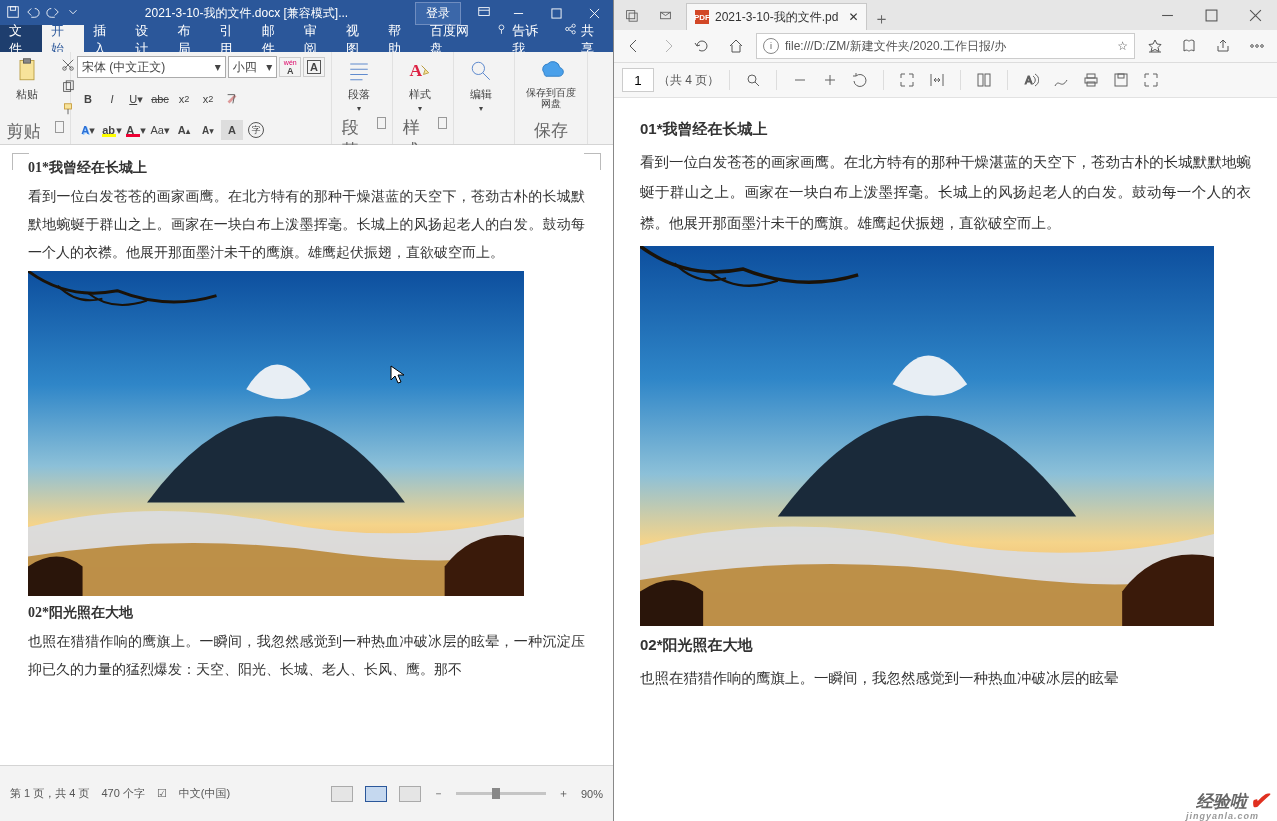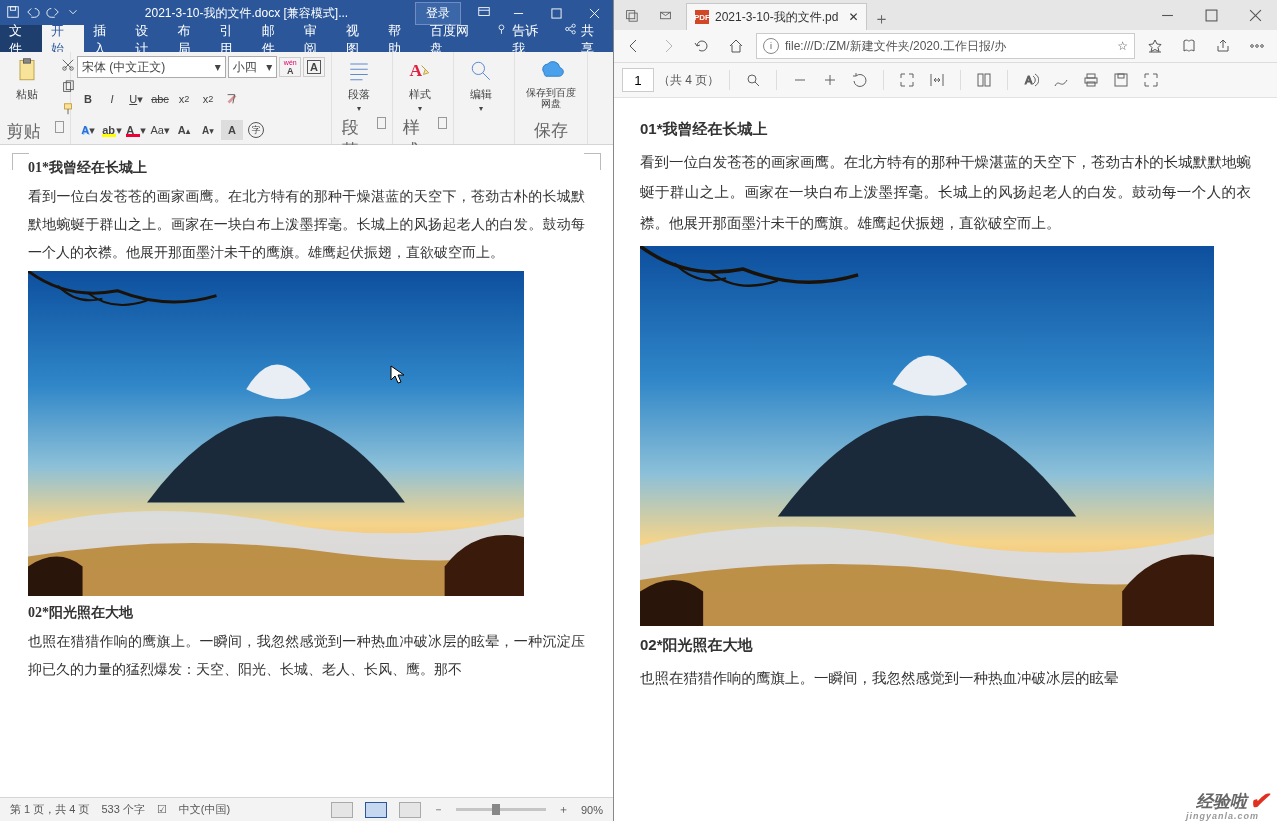--- a/index.html
+++ b/index.html
@@ -40,21 +40,21 @@
   .docwrap{flex:1;background:#fff;overflow:hidden;position:relative}
   .doc{margin:14px 28px 0;position:relative}
   .cornermark{position:absolute;width:16px;height:16px;border:1px solid #bbb}
   .cm-tl{top:-6px;left:-16px;border-right:none;border-bottom:none}
   .cm-tr{top:-6px;right:-16px;border-left:none;border-bottom:none}
   .doc h4{font-size:14px;margin:8px 0 6px;font-weight:bold;font-family:"SimSun"}
   .doc p{font-size:14px;line-height:2;margin:0;font-family:"SimSun";text-align:justify}
   .docimg{width:496px;height:325px;margin-top:4px}
   .cursor{position:absolute;left:390px;top:220px}
   
-  .wstatus{height:23px;background:#f3f3f3;border-top:1px solid #d4d4d4;display:flex;align-items:center;font-size:11px;color:#555;gap:12px;padding:0 10px}
+  .wstatus{height:23px;background:#f3f3f3;border-top:1px solid #d4d4d4;display:flex;align-items:center;font-size:11px;color:#555;gap:12px;padding:16px 10px}
   .wstatus .sp{flex:1}
   .zoomsl{width:90px;height:3px;background:#c5c5c5;position:relative}
   .zoomsl::before{content:"";position:absolute;left:40%;top:-4px;width:8px;height:11px;background:#888}
   .vbtn{width:20px;height:14px;border:1px solid #aaa;background:#e5e5e5}
   .vbtn.act{background:#c5d8ef;border-color:#2b579a}
   
   .bsys{height:30px;background:#e6e6e6;display:flex;align-items:stretch}
   .bsys .sysbtn{width:34px;display:flex;align-items:center;justify-content:center}
   .bsys svg{width:13px;height:13px;stroke:#555;fill:none}
   .btabcluster{display:flex;align-items:flex-end;margin-left:4px}
@@ -359,21 +359,21 @@
         <h4>02*阳光照在大地</h4>
         <p>也照在猎猎作响的鹰旗上。一瞬间，我忽然感觉到一种热血冲破冰层的眩晕，一种沉淀压抑已久的力量的猛烈爆发：天空、阳光、长城、老人、长风、鹰。那不</p>
       </div>
       <svg class="cursor" width="16" height="20" viewBox="0 0 16 20">
           <path d="M1 1l0 14 4-4 3 7 3-1-3-7 6 0z" fill="#fff" stroke="#000"></path>
         </svg>
     </div>
 
     <div class="wstatus">
       <span>第 1 页，共 4 页</span>
-      <span>533 个字</span>
+      <span>470 个字</span>
       <span>☑</span>
       <span>中文(中国)</span>
       <div class="sp"></div>
       <div class="vbtn"></div>
       <div class="vbtn act"></div>
       <div class="vbtn"></div>
       <span>－</span>
       <div class="zoomsl"></div>
       <span>＋</span>
       <span>90%</span>

